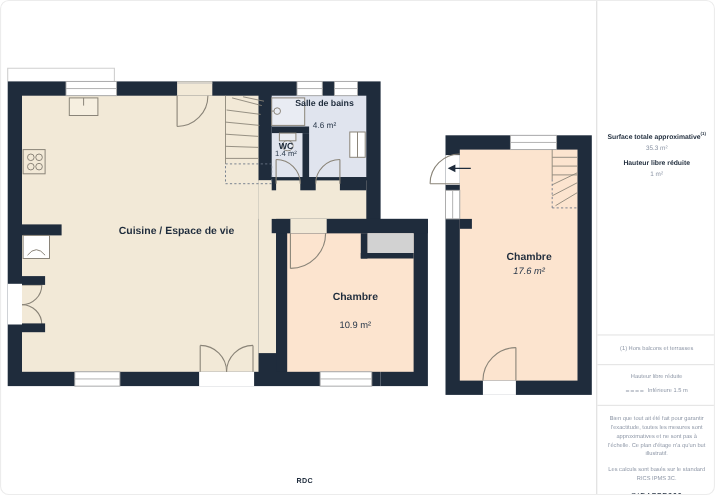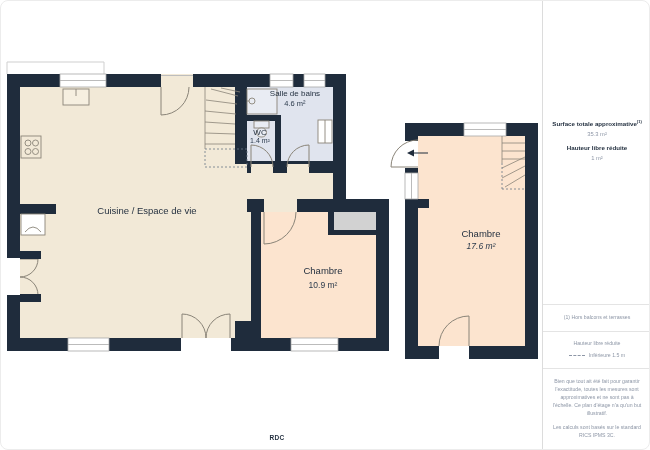--- a/index.html
+++ b/index.html
@@ -1,29 +1,29 @@
 <!DOCTYPE html>
 <html><head>
 <meta charset="utf-8">
 <style>
   html,body{margin:0;padding:0;background:#ffffff;}
   body{font-family:"Liberation Sans","DejaVu Sans",sans-serif;}
   .frame{position:relative;width:650px;height:450px;background:#ffffff;border:1px solid #ececec;
          border-radius:8px;overflow:hidden;box-sizing:border-box;}
   .plan-svg{position:absolute;left:0;top:0;}
   .room-label{position:absolute;text-align:center;color:#1f2c3c;pointer-events:none;}
-  .room-label .rname{font-weight:normal;display:block;}
+  .room-label .rname{font-weight:bold;display:block;}
   .room-label .rarea{display:block;color:#2b3a4c;}
-  .lbl-kitchen{left:66px;top:204px;width:160px;font-size:9.5px;}
+  .lbl-kitchen{left:52px;top:204px;width:160px;font-size:9.5px;text-align:right;}
   .lbl-bath{left:248px;top:88px;width:92px;font-size:8px;}
-  .lbl-bath .rarea{font-size:7.5px;margin-top:1px;}
+  .lbl-bath .rarea{font-size:7.5px;margin-top:11px;}
   .lbl-wc{left:238px;top:127px;width:42px;font-size:8px;}
   .lbl-wc .rarea{font-size:7px;}
   .lbl-bed1{left:272px;top:264px;width:100px;font-size:9.5px;}
-  .lbl-bed1 .rarea{font-size:8.5px;margin-top:4px;}
+  .lbl-bed1 .rarea{font-size:8.5px;margin-top:14px;}
   .lbl-bed2{left:430px;top:227px;width:100px;font-size:9.5px;}
   .lbl-bed2 .rarea{font-size:8.5px;margin-top:2px;font-style:italic;}
   .lbl-floor{left:246px;top:433px;width:60px;font-size:6.5px;font-weight:bold;letter-spacing:.3px;}
   .sidebar{position:absolute;left:541px;top:0;width:109px;height:450px;border-left:1px solid #dcdcdc;
            box-sizing:border-box;color:#1f2c3c;}
   .sb-summary{position:absolute;left:0;top:118px;width:100%;text-align:center;}
   .sb-title{font-size:6.2px;font-weight:bold;color:#1f2c3c;}
   .sb-title sup{font-size:4px;}
   .sb-value{font-size:5.8px;color:#8d96a6;margin:4px 0 7px 0;}
   .sb-sec{position:absolute;left:0;width:100%;border-top:1px solid #e4e4e4;text-align:center;box-sizing:border-box;}

